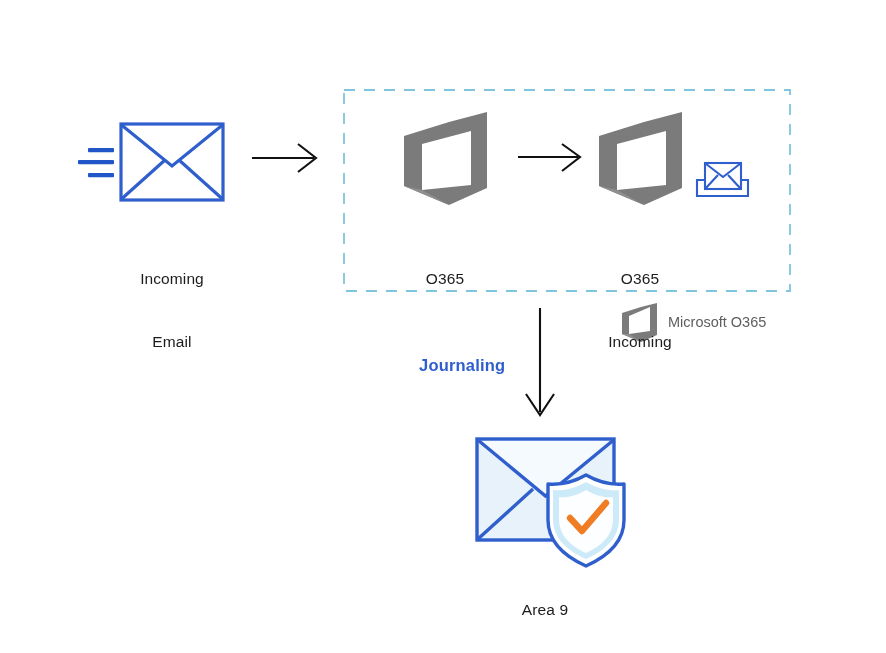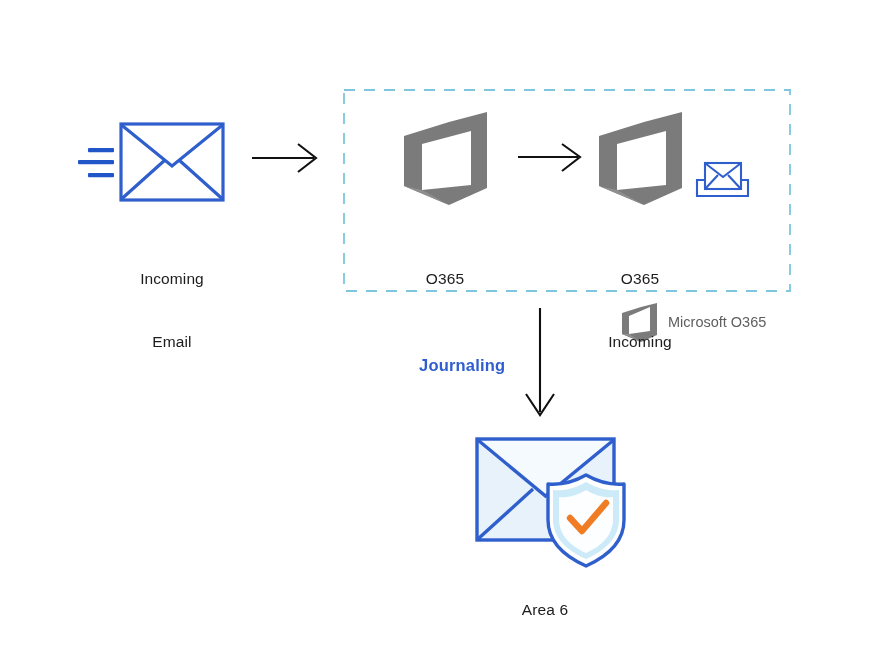--- a/index.html
+++ b/index.html
@@ -154,21 +154,21 @@
   <div class="caption" style="left:365px; top:226px; width:160px;">
     <span class="caption-line">O365</span>
   </div>
 
   <div class="caption" style="left:560px; top:226px; width:160px;">
     <span class="caption-line">O365</span>
     <span class="caption-line">Incoming</span>
   </div>
 
   <div class="caption" style="left:465px; top:557px; width:160px;">
-    <span class="caption-line">Area 6</span>
+    <span class="caption-line">Area 9</span>
     
   </div>
 
   <div class="label-journaling" style="left:419px; top:356px;">Journaling</div>
 
   <div class="legend-text" style="left:668px; top:314px;text-align:center;">Microsoft O365</div>
 
 </div>
 
 </body></html>

